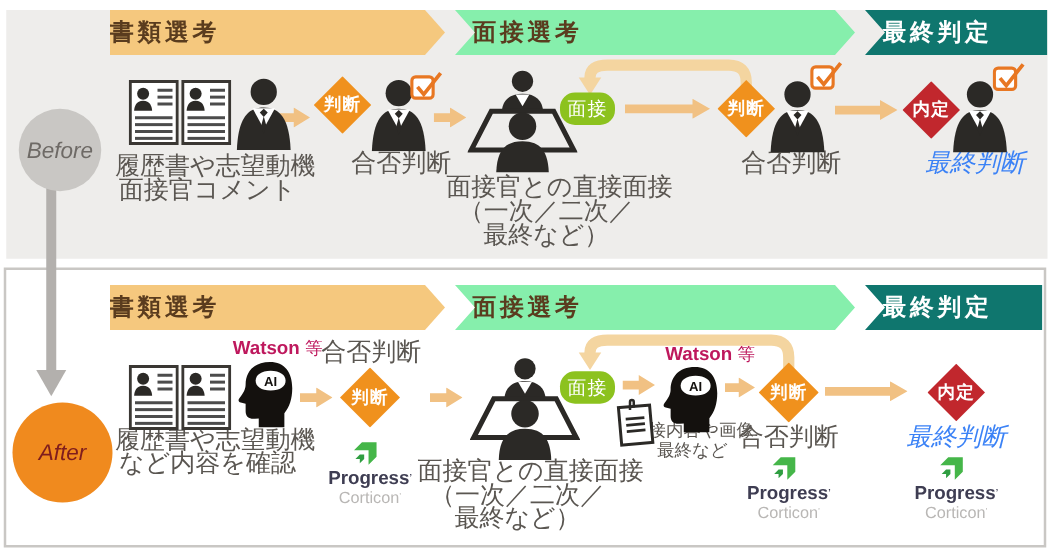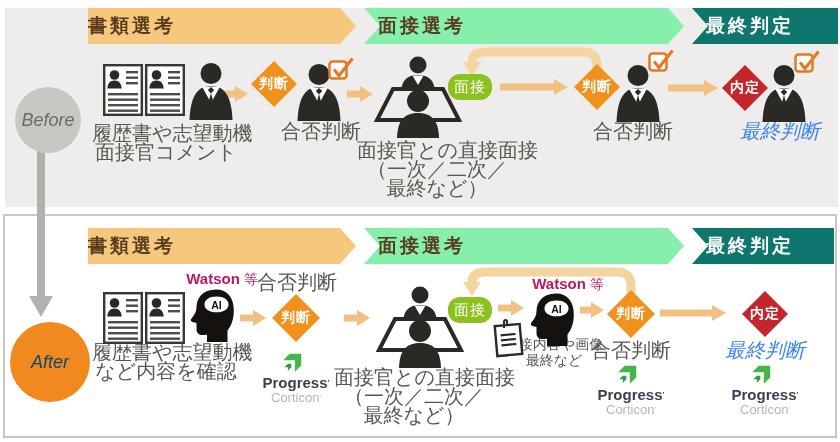--- a/index.html
+++ b/index.html
@@ -12,21 +12,21 @@
   .panel-after  { left:3px; top:214px; width:834px; height:224px; background:#fff; border:2px solid #c9c7c4; }
 
   .banner { height:36px; display:flex; align-items:center; justify-content:flex-start;
             font-size:19px; font-weight:bold; letter-spacing:3px; color:#5a3c1e; }
   .banner.tan1 { background:#f5c87e; clip-path:polygon(0 0, calc(100% - 16px) 0, 100% 50%, calc(100% - 16px) 100%, 0 100%); }
   .banner.tan2 { background:#86efac; clip-path:polygon(0 0, calc(100% - 16px) 0, 100% 50%, calc(100% - 16px) 100%, 0 100%, 16px 50%); padding-left:14px; }
   .banner.dark { background:#0f766e; color:#fff; clip-path:polygon(0 0, 100% 0, 100% 100%, 0 100%, 16px 50%); padding-left:14px; }
 
   .circle { border-radius:50%; display:flex; align-items:center; justify-content:center; font-size:18px; z-index:3;font-style:italic; }
   .circle.c-before { background:#c9c7c4; color:#6e6a66; }
-  .circle.c-after  { background:#f08a1e; color:#0c4a6e; }
+  .circle.c-after  { background:#f08a1e; color:#7f1d1d; }
 
   .cap { font-size:20px; line-height:19px; color:#5a5651; text-align:center; white-space:nowrap; }
   .cap.red { color:#3b82f6;font-style:italic; }
   .cap.small { font-size:14px; line-height:16px; }
 
   .diamond { display:flex; align-items:center; justify-content:center; z-index:2; }
   .diamond .dshape { position:absolute; left:0; top:0; width:100%; height:100%; }
   .diamond .dtext { position:relative; color:#fff; font-size:14px; font-weight:bold; letter-spacing:1px; }
 
   .tag { background:#8cc21e; color:#fff; border-radius:12px; font-size:15px;

